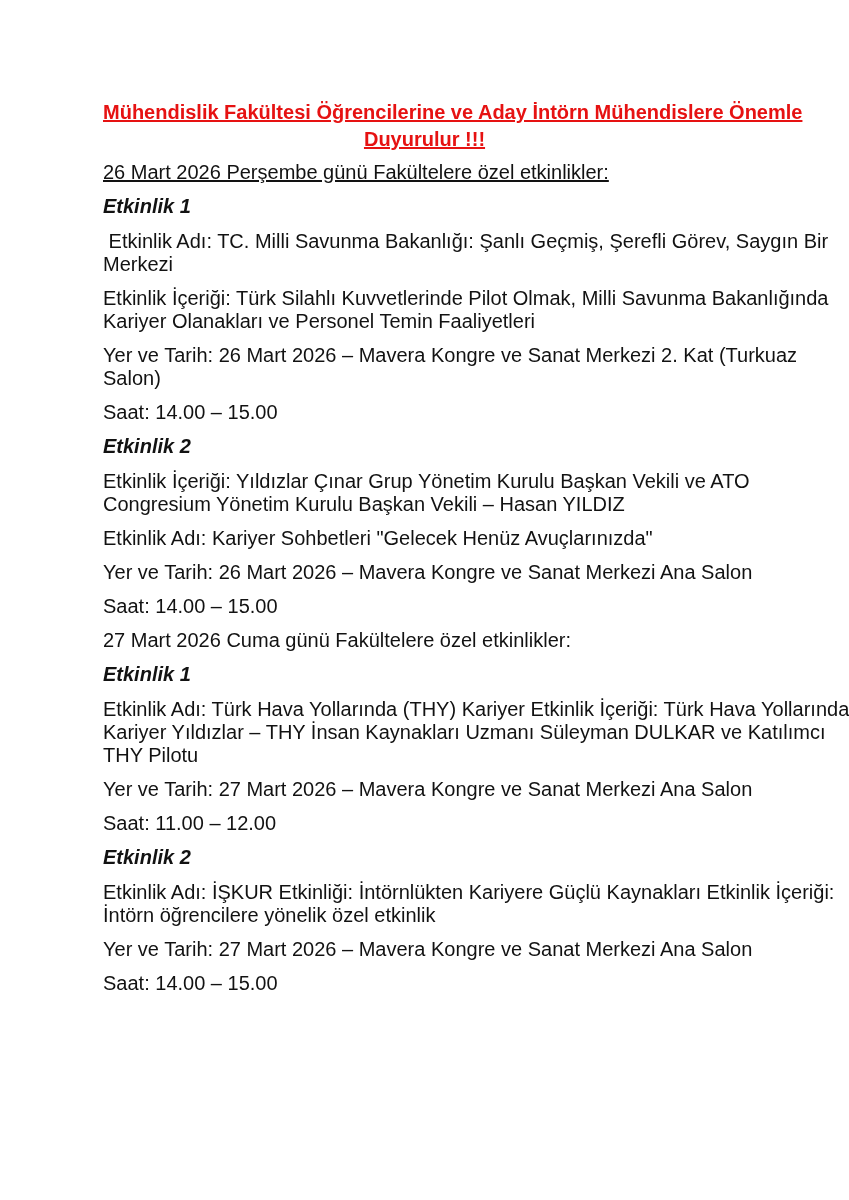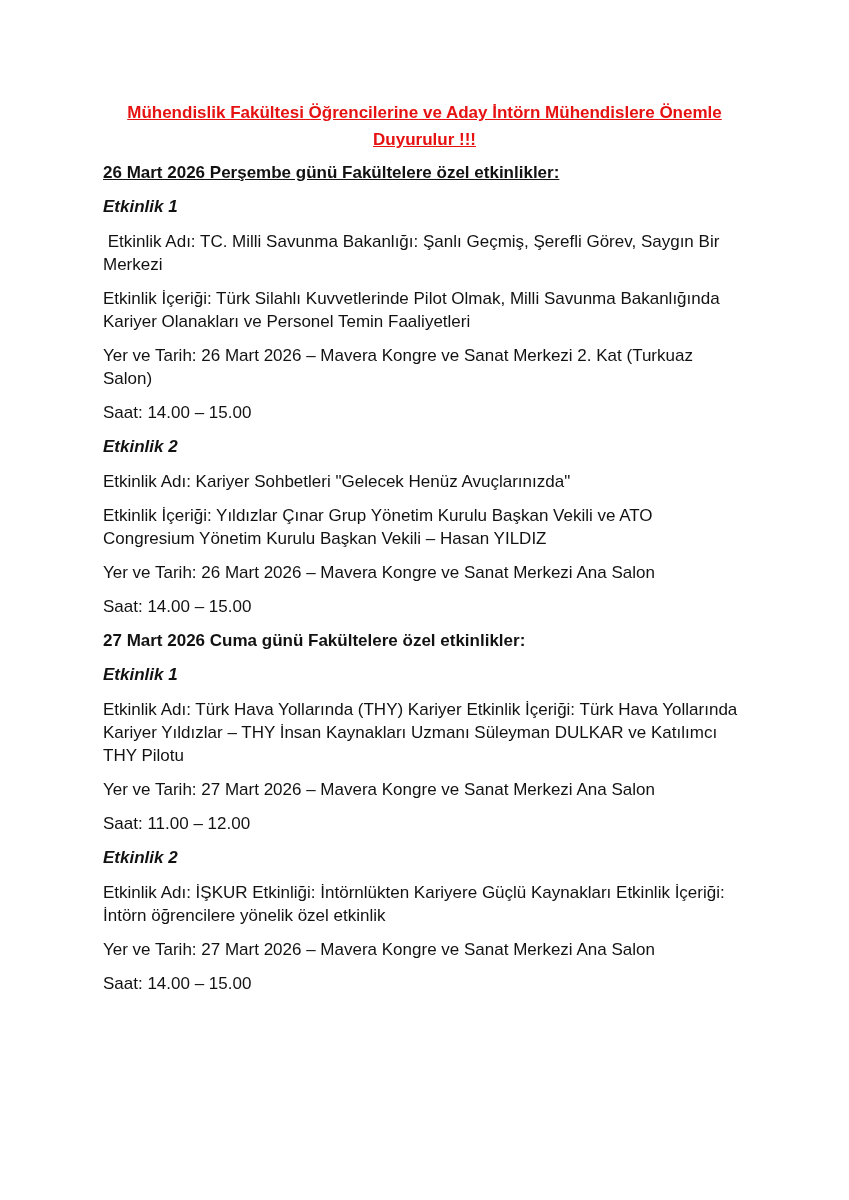--- a/index.html
+++ b/index.html
@@ -14,46 +14,46 @@
     color:var(--ink);
     overflow:hidden;
   }
   .doc{
     box-sizing:content-box;
     padding:99px 0 0 103px;
     width:643px;
   }
   .para{
     margin:0 0 11px 0;
-    font-size:17px;
+    font-size:20px;
     line-height:23px;
     white-space:pre;
     font-weight:normal;
   }
   .title{
     color:var(--red);
     font-weight:bold;
     text-decoration:underline;
     text-align:center;
     line-height:27px;
     margin-bottom:8px;
   }
   .subtitle{
     color:var(--red);
     font-weight:bold;
     text-decoration:underline;
     text-align:center;
     margin-bottom:8px;
   }
   .day-heading{
-    font-weight:bold;
+    font-weight:normal;
     text-decoration:underline;
   }
   .day-heading-plain{
-    font-weight:bold;
+    font-weight:normal;
   }
   .event-name{
     font-weight:bold;
     margin-bottom:12px;
     font-style:italic;
   }
 </style>
 </head>
 <body>
 
@@ -71,23 +71,23 @@
 Merkezi</p>
     <p class="para">Etkinlik İçeriği: Türk Silahlı Kuvvetlerinde Pilot Olmak, Milli Savunma Bakanlığında
 Kariyer Olanakları ve Personel Temin Faaliyetleri</p>
     <p class="para">Yer ve Tarih: 26 Mart 2026 – Mavera Kongre ve Sanat Merkezi 2. Kat (Turkuaz
 Salon)</p>
     <p class="para">Saat: 14.00 – 15.00</p>
   </div>
 
   <div>
     <p class="para event-name">Etkinlik 2</p>
-    <p class="para">Etkinlik Adı: Kariyer Sohbetleri "Gelecek Henüz Avuçlarınızda"</p>
     <p class="para">Etkinlik İçeriği: Yıldızlar Çınar Grup Yönetim Kurulu Başkan Vekili ve ATO
 Congresium Yönetim Kurulu Başkan Vekili – Hasan YILDIZ</p>
+    <p class="para">Etkinlik Adı: Kariyer Sohbetleri "Gelecek Henüz Avuçlarınızda"</p>
     <p class="para">Yer ve Tarih: 26 Mart 2026 – Mavera Kongre ve Sanat Merkezi Ana Salon</p>
     <p class="para">Saat: 14.00 – 15.00</p>
   </div>
 
   <p class="para day-heading-plain">27 Mart 2026 Cuma günü Fakültelere özel etkinlikler:</p>
 
   <div>
     <p class="para event-name">Etkinlik 1</p>
     <p class="para">Etkinlik Adı: Türk Hava Yollarında (THY) Kariyer Etkinlik İçeriği: Türk Hava Yollarında
 Kariyer Yıldızlar – THY İnsan Kaynakları Uzmanı Süleyman DULKAR ve Katılımcı

